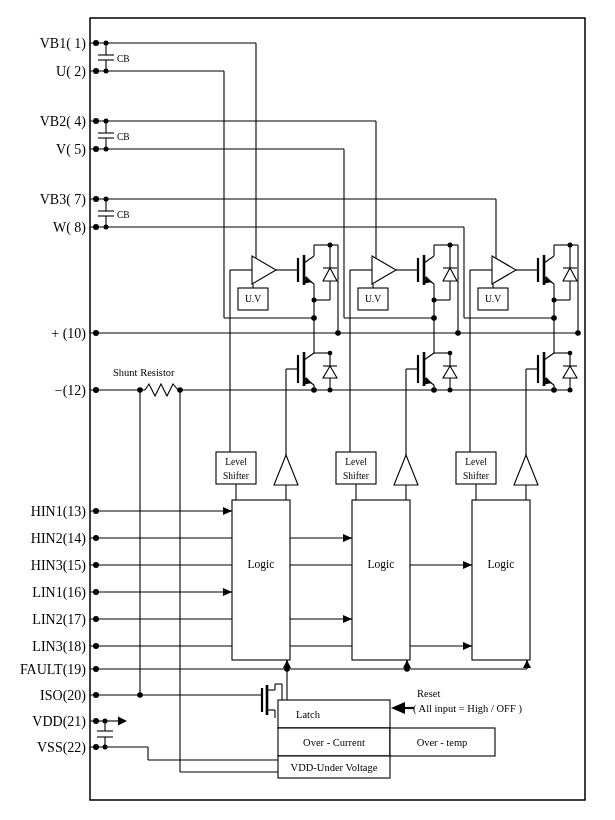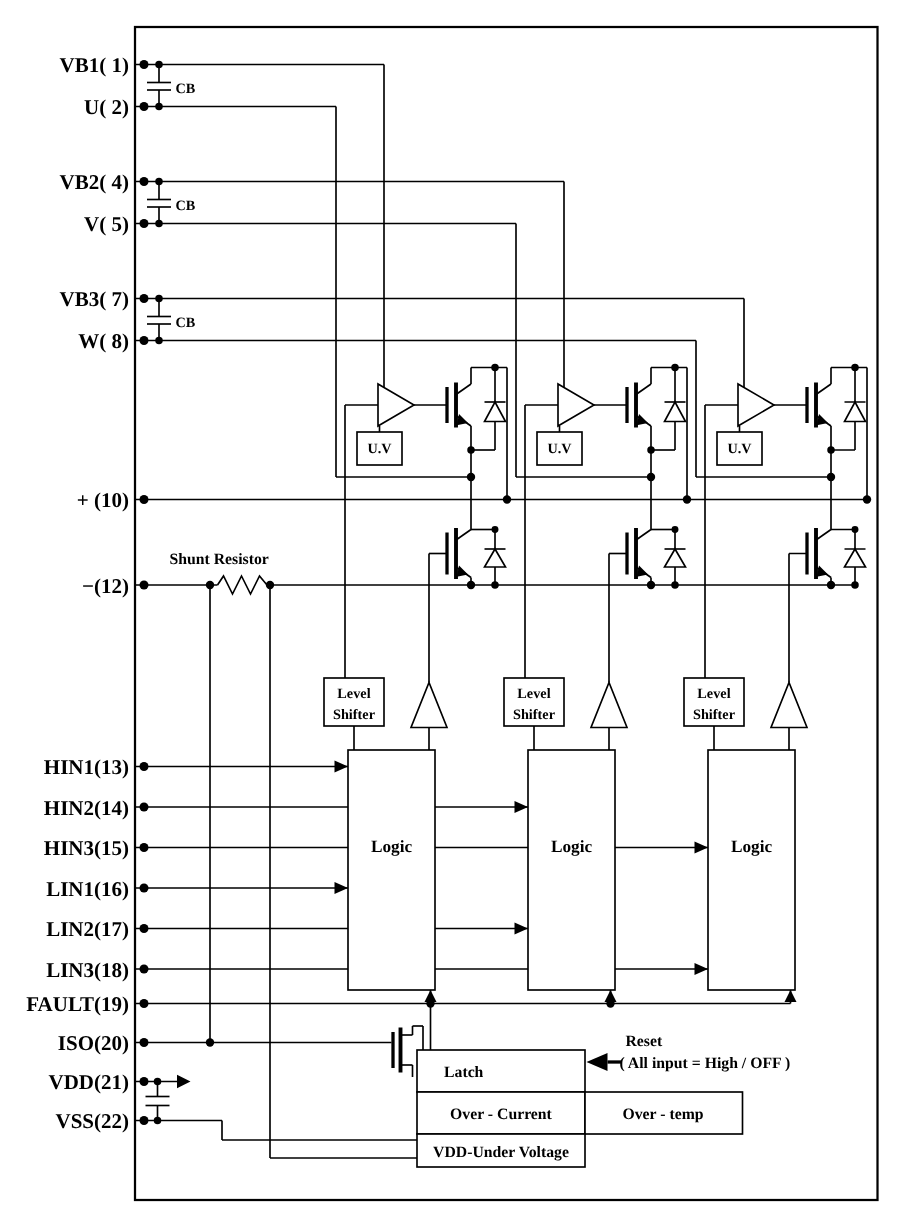--- a/index.html
+++ b/index.html
@@ -1,16 +1,16 @@
 <!DOCTYPE html>
 <html><head>
 <meta charset="utf-8">
 <style>
   html,body{margin:0;padding:0;background:#ffffff;}
-  .stage{width:615px;height:820px;position:relative;background:#ffffff;font-weight:bold;}
+  .stage{width:615px;height:820px;position:relative;background:#ffffff;}
   svg{display:block;}
   svg line, svg polyline, svg path{stroke:#000;fill:none;stroke-width:1.1;}
   svg polygon{stroke:#000;fill:none;stroke-width:1.1;}
   .border{fill:none;stroke:#000;stroke-width:1.5;}
   .box{fill:#ffffff;stroke:#000;stroke-width:1.1;}
   .dot{fill:#000;stroke:none;}
   .solid{fill:#000;stroke:none;}
   .bar{stroke-width:2.2;}
   .bar2{stroke-width:2.6;}
   text{font-family:"Liberation Serif","DejaVu Serif",serif;fill:#000;stroke:none;}

